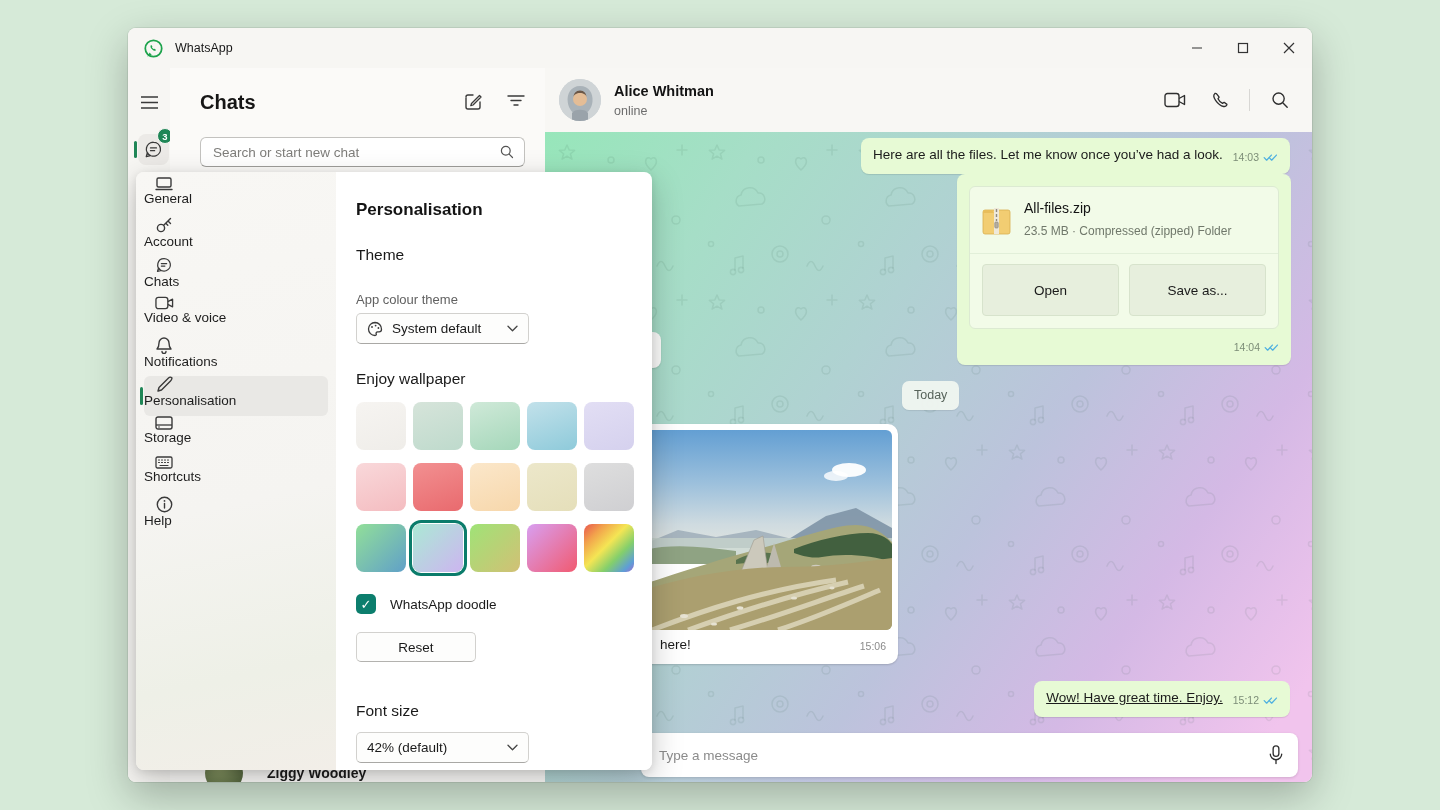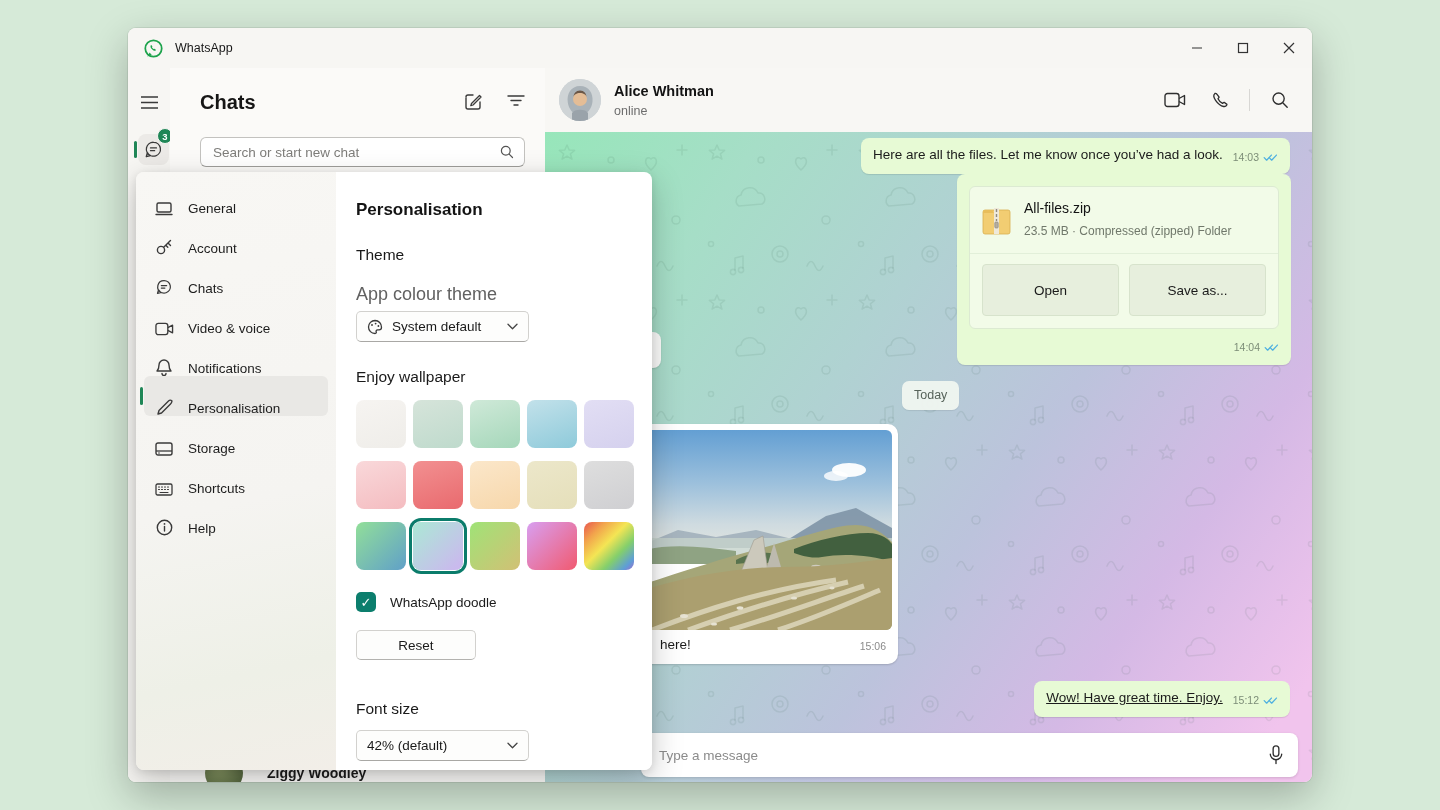--- a/index.html
+++ b/index.html
@@ -94,31 +94,31 @@
     border-radius:8px; box-shadow:0 1px 3px rgba(0,0,0,.14); display:flex; align-items:center; }
   .composer input { flex:1; border:none; outline:none; font-family:inherit; font-size:13.5px;
     color:#333; padding-left:18px; background:transparent; }
   .composer input::placeholder { color:#8b8b8b; }
   .composer .mic { margin-right:14px; }
 
   
   .settings-overlay { position:absolute; left:8px; top:144px; width:516px; height:598px; z-index:30;
     display:flex; border-radius:8px; box-shadow:0 10px 32px rgba(0,0,0,.22), 0 2px 8px rgba(0,0,0,.10); overflow:hidden; }
   .settings-nav { width:200px; background:linear-gradient(168deg,#f8f7f4 0%,#f5f4f1 55%,#eef0e7 82%,#f2eee8 100%); padding-top:4px; }
-  .nav-item { position:relative; height:40px; margin:0 8px; border-radius:6px; display:flex; align-items:flex-end; }
+  .nav-item { position:relative; height:40px; margin:0 8px; border-radius:6px; display:flex; align-items:flex-start;flex-direction:column; }
   .nav-item.selected { background:#e9e8e5; }
   .nav-item .pill { position:absolute; left:-4px; top:11px; width:3px; height:18px; border-radius:2px; background:#1f8656; display:none; }
   .nav-item.selected .pill { display:block; }
   .nav-item .ni-icon { width:20px; margin:0 14px 0 10px; display:flex; justify-content:center; }
   .nav-item .ni-label { font-size:13.5px; color:#1d1d1d; }
 
   .settings-detail { width:316px; background:#ffffff; padding:0 18px 0 20px; }
   .sd-title { margin-top:28px; font-size:17px; font-weight:700; color:#141414; }
   .sd-section { margin-top:26px; font-size:15.5px; color:#1a1a1a; }
-  .sd-label { margin-top:20px; font-size:18px; color:#616161; }
+  .sd-label { margin-top:28px; font-size:13px; color:#616161; }
   .dropdown { margin-top:6px; width:173px; height:31px; background:#fdfdfc; border:1px solid #d2d1ce;
     border-bottom-color:#a9a8a5; border-radius:5px; display:flex; align-items:center; padding:0 10px; }
   .dropdown .dd-text { font-size:13.5px; color:#1a1a1a; }
   .dropdown .chev { margin-left:auto; }
   .dropdown .dd-icon { margin-right:9px; display:flex; }
 
   .swatch-grid { margin-top:14px; display:grid; grid-template-columns:repeat(5,50px); gap:13px 7px; width:278px; }
   .swatch { width:50px; height:48px; border-radius:8px; }
   .swatch.selected { box-shadow:0 0 0 1px #fff, 0 0 0 4px #0b7c6b; }
 

